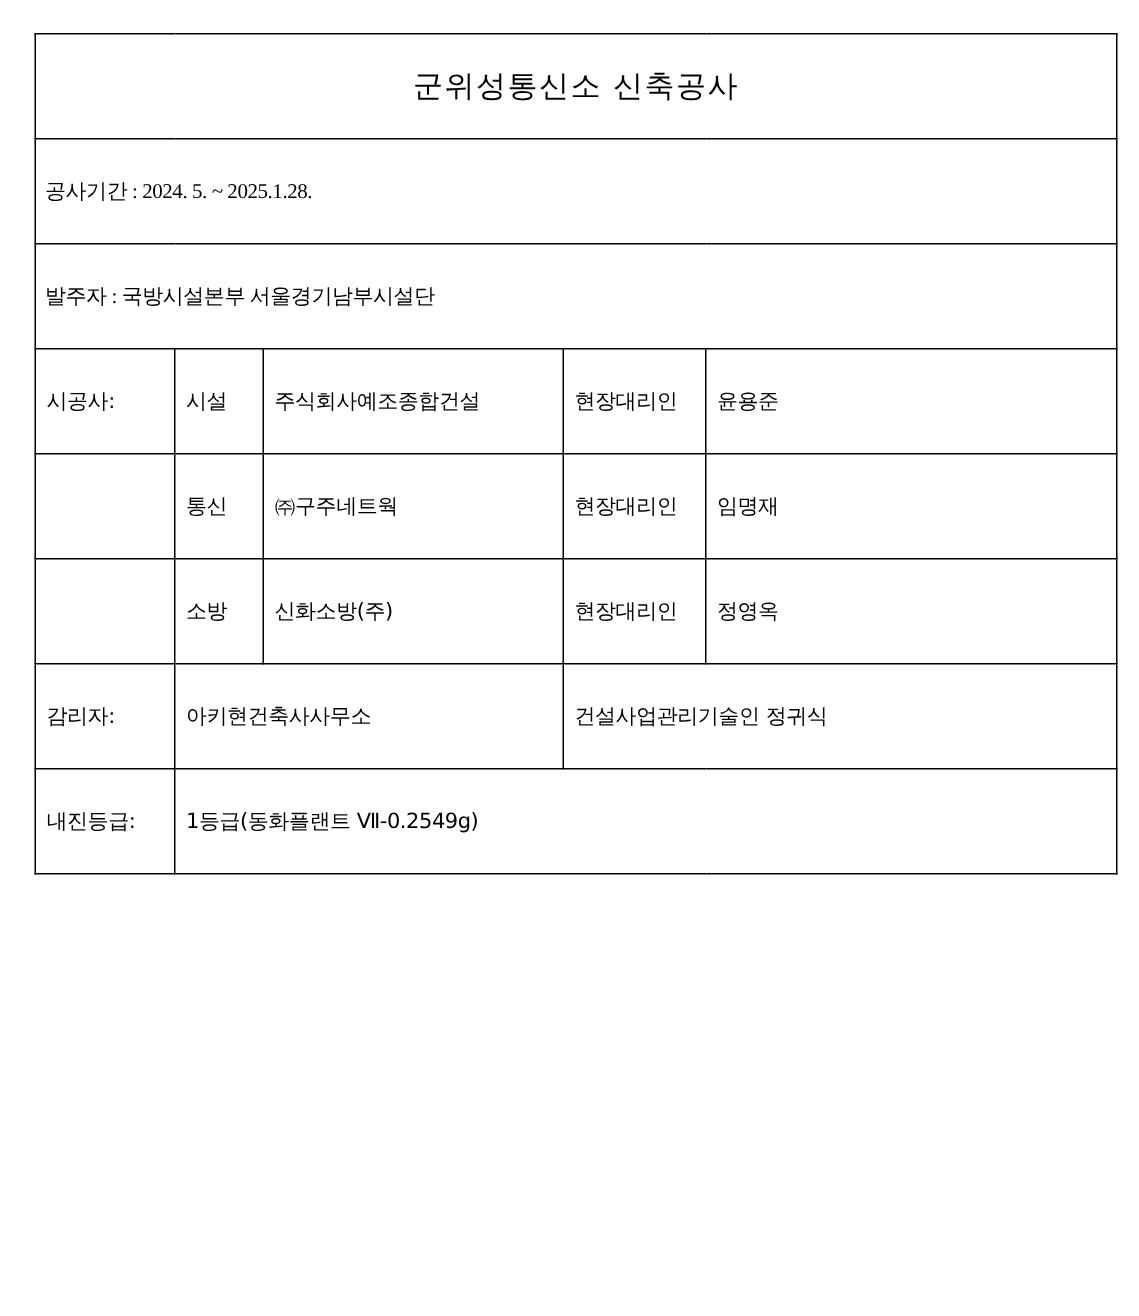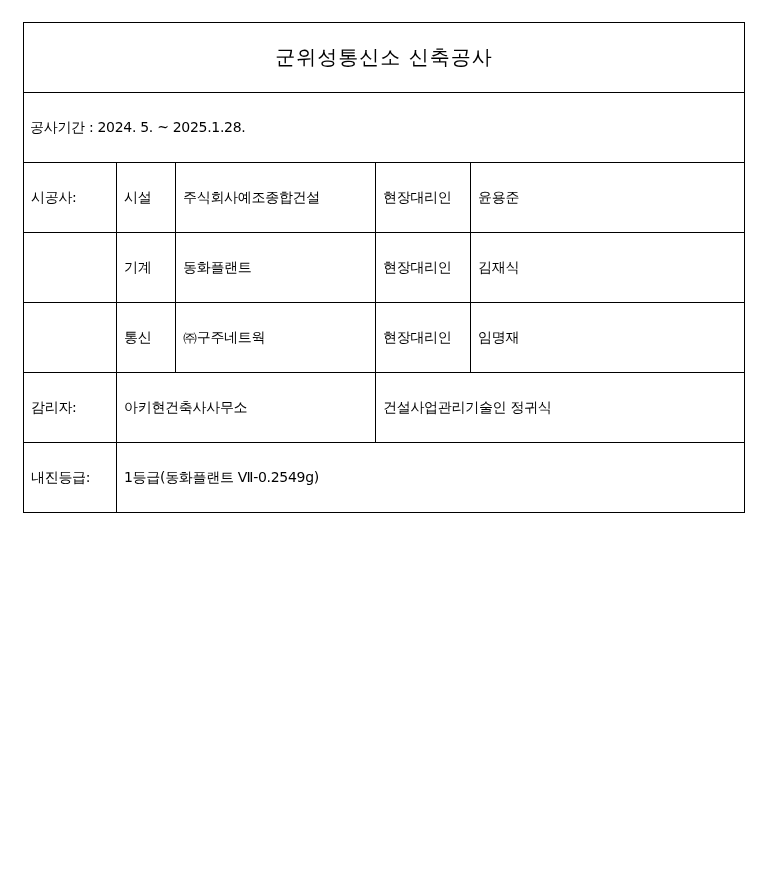--- a/index.html
+++ b/index.html
@@ -38,20 +38,21 @@
       letter-spacing: -0.3px;
     }
     td.title {
       text-align: center;
       font-size: 20px;
       padding: 0;
       letter-spacing: 1px;
     }
     td.full {
       padding-left: 6px;
+      font-family: Liberation Serif, serif;
     }
   </style>
 </head>
 <body>
 
 <div class="sheet">
   <table>
     <colgroup>
       <col style="width:93px">
       <col style="width:59px">
@@ -59,41 +60,44 @@
       <col style="width:95px">
       <col style="width:274px">
     </colgroup>
     <tbody>
         <tr>
       <td class="title" colspan="5">군위성통신소 신축공사</td>
     </tr>
     <tr>
       <td class="full" colspan="5">공사기간 : 2024. 5. ~ 2025.1.28.</td>
     </tr>
+    <tr>
+      <td class="full" colspan="5">발주자 : 국방시설본부 서울경기남부시설단</td>
+    </tr>
 
     <tr>
       <td>시공사:</td>
       <td>시설</td>
       <td>주식회사예조종합건설</td>
       <td>현장대리인</td>
       <td>윤용준</td>
     </tr>
     <tr>
       <td></td>
-      <td>기계</td>
-      <td>동화플랜트</td>
-      <td>현장대리인</td>
-      <td>김재식</td>
-    </tr>
-    <tr>
-      <td></td>
       <td>통신</td>
       <td>㈜구주네트웍</td>
       <td>현장대리인</td>
       <td>임명재</td>
+    </tr>
+    <tr>
+      <td></td>
+      <td>소방</td>
+      <td>신화소방(주)</td>
+      <td>현장대리인</td>
+      <td>정영옥</td>
     </tr>
 
 
     <tr>
       <td>감리자:</td>
       <td colspan="2">아키현건축사사무소</td>
       <td colspan="2">건설사업관리기술인 정귀식</td>
     </tr>
 
     <tr>

